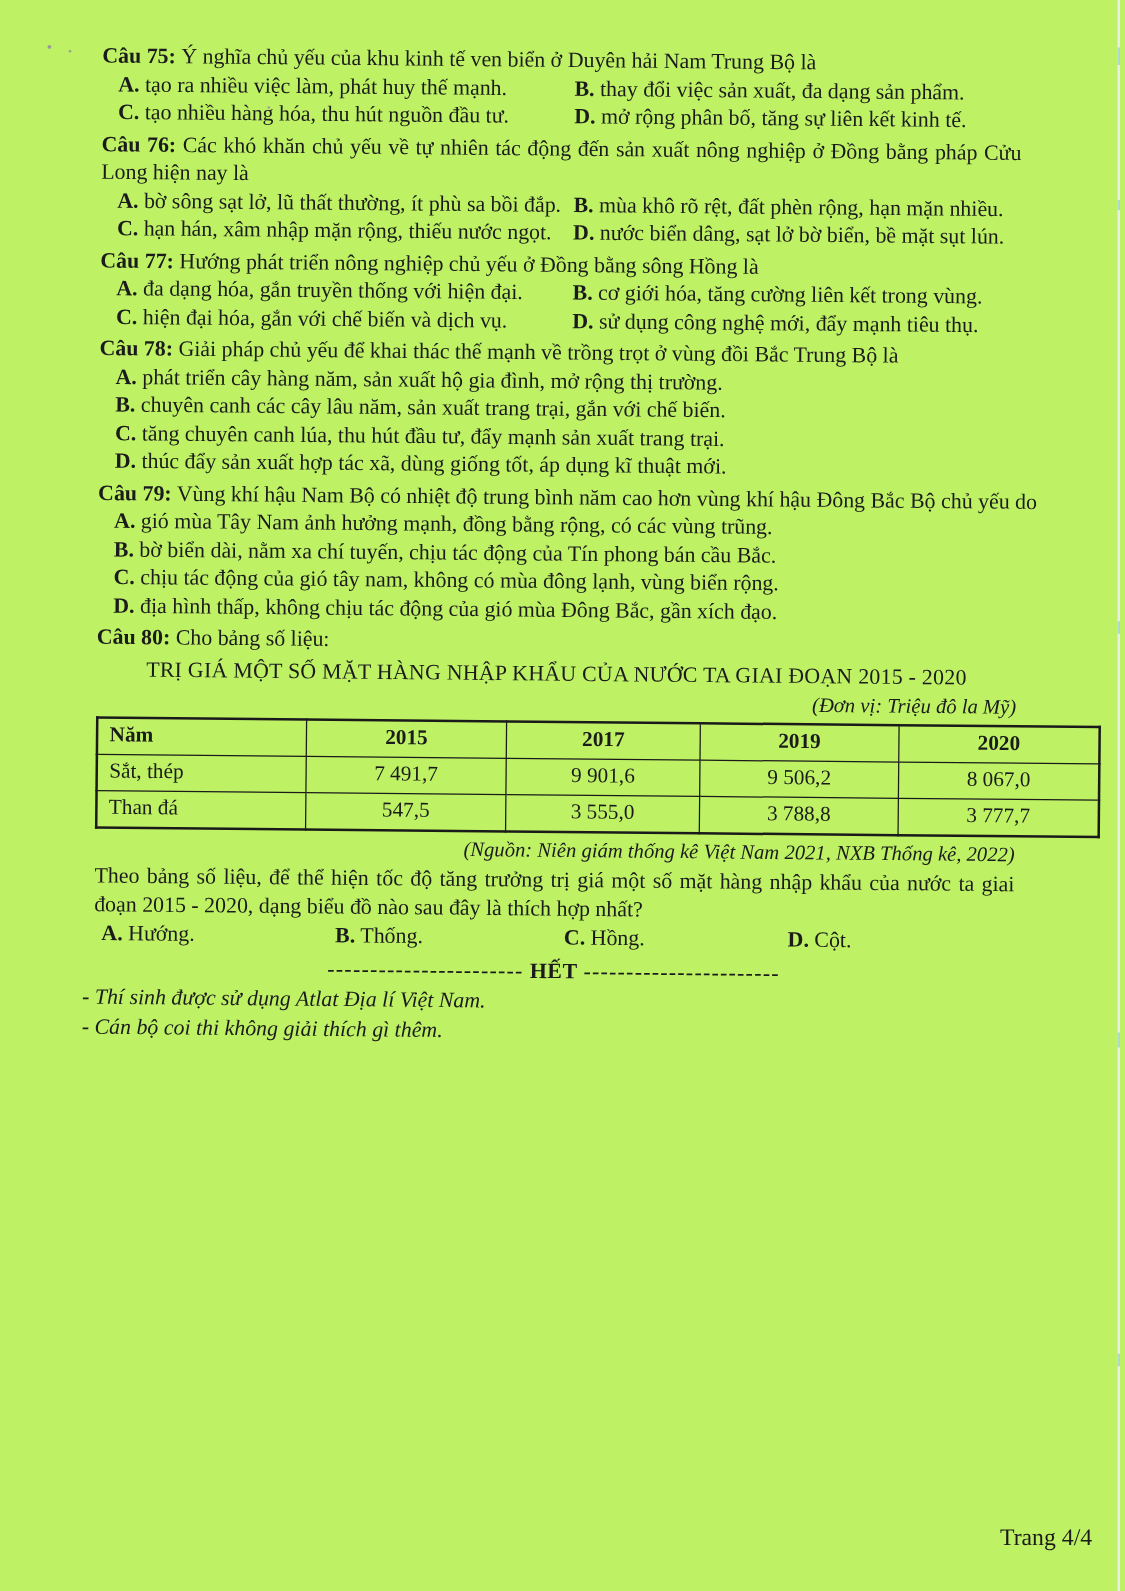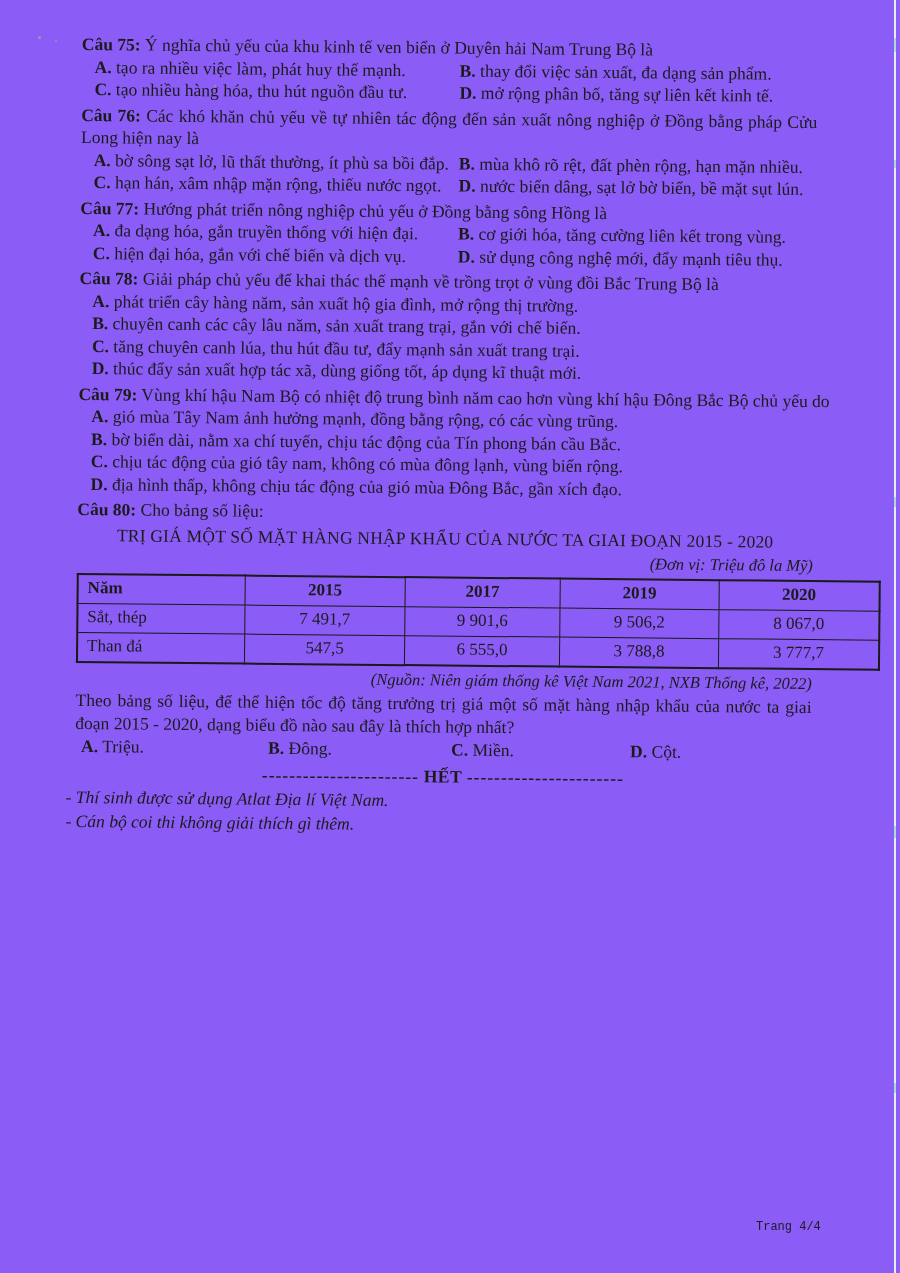--- a/index.html
+++ b/index.html
@@ -3,21 +3,21 @@
 <meta charset="utf-8">
 <style>
   html,body{margin:0;padding:0;}
   body{
     width:900px;height:1273px;
     background:#ffffff;
     font-family:"Liberation Serif","DejaVu Serif",serif;
     color:#1b1b1b;
     overflow:hidden;
   }
-  .page{position:relative;width:900px;height:1273px;background:#8b5cf6;overflow:hidden;}
+  .page{position:relative;width:900px;height:1273px;background:#bef264;overflow:hidden;}
   .scan-edge{position:absolute;right:4px;top:0;width:2px;height:1273px;background:#e7edeb;}
   .scan-edge .tick{position:absolute;left:0;width:2px;background:#aed8d1;}
   .speck{position:absolute;background:#9a9a9a;border-radius:50%;}
   .content{
     position:absolute;left:82px;top:33px;width:736px;
     transform:rotate(0.55deg);transform-origin:0 0;
     font-size:17.5px;line-height:22.5px;
   }
   .q{margin-bottom:3px;}
   .q-title{text-align:justify;}
@@ -43,21 +43,21 @@
   table.data td.c3{width:146px;} table.data td.c4{width:147px;}
   table.data tr.head td{font-weight:bold;}
   table.data{border:2px solid #1a1a1a;}
   .src-note{text-align:right;font-style:italic;font-size:16.5px;margin-top:3px;}
   .q80-text{text-align:justify;margin-top:1px;}
   .opt-grid4{display:grid;grid-template-columns:187px 183px 179px auto;padding-left:6px;margin-top:1px;}
   .end-line{text-align:center;font-weight:bold;margin-top:4px;letter-spacing:0.5px;}
   .end-line .dash{letter-spacing:1px;}
   .notes{margin-top:2px;margin-left:-9px;font-style:italic;}
   .notes div{line-height:23.5px;}
-  .page-footer{position:absolute;left:756px;top:1220px;font-size:12px;font-family:Liberation Mono, monospace;}
+  .page-footer{position:absolute;left:800px;top:1220px;font-size:19px;}
 </style>
 </head>
 <body>
 
 <div class="page">
 
   <div class="scan-edge">
     <span class="tick" style="top:38px;height:14px;"></span>
     <span class="tick" style="top:160px;height:8px;"></span>
     <span class="tick" style="top:497px;height:10px;"></span>
@@ -137,33 +137,33 @@
         <tr>
           <td>Sắt, thép</td>
           <td class="c1">7 491,7</td>
           <td class="c2">9 901,6</td>
           <td class="c3">9 506,2</td>
           <td class="c4">8 067,0</td>
         </tr>
         <tr>
           <td>Than đá</td>
           <td class="c1">547,5</td>
-          <td class="c2">6 555,0</td>
+          <td class="c2">3 555,0</td>
           <td class="c3">3 788,8</td>
           <td class="c4">3 777,7</td>
         </tr>
       </tbody>
         </table>
 
       <div class="src-note">(Nguồn: Niên giám thống kê Việt Nam 2021, NXB Thống kê, 2022)</div>
       <div class="q80-text">Theo bảng số liệu, để thể hiện tốc độ tăng trưởng trị giá một số mặt hàng nhập khẩu của nước ta giai đoạn 2015 - 2020, dạng biểu đồ nào sau đây là thích hợp nhất?</div>
       <div class="opt-grid4">
-        <div class="opt"><span class="b">A.</span> <span>Triệu.</span></div>
-        <div class="opt"><span class="b">B.</span> <span>Đông.</span></div>
-        <div class="opt"><span class="b">C.</span> <span>Miền.</span></div>
+        <div class="opt"><span class="b">A.</span> <span>Hướng.</span></div>
+        <div class="opt"><span class="b">B.</span> <span>Thống.</span></div>
+        <div class="opt"><span class="b">C.</span> <span>Hồng.</span></div>
         <div class="opt"><span class="b">D.</span> <span>Cột.</span></div>
       </div>
     </div>
 
     <div class="end-line"><span class="dash">-----------------------</span> <span>HẾT</span> <span class="dash">-----------------------</span></div>
 
     <div class="notes">
       <div>- Thí sinh được sử dụng Atlat Địa lí Việt Nam.</div>
       <div>- Cán bộ coi thi không giải thích gì thêm.</div>
     </div>

